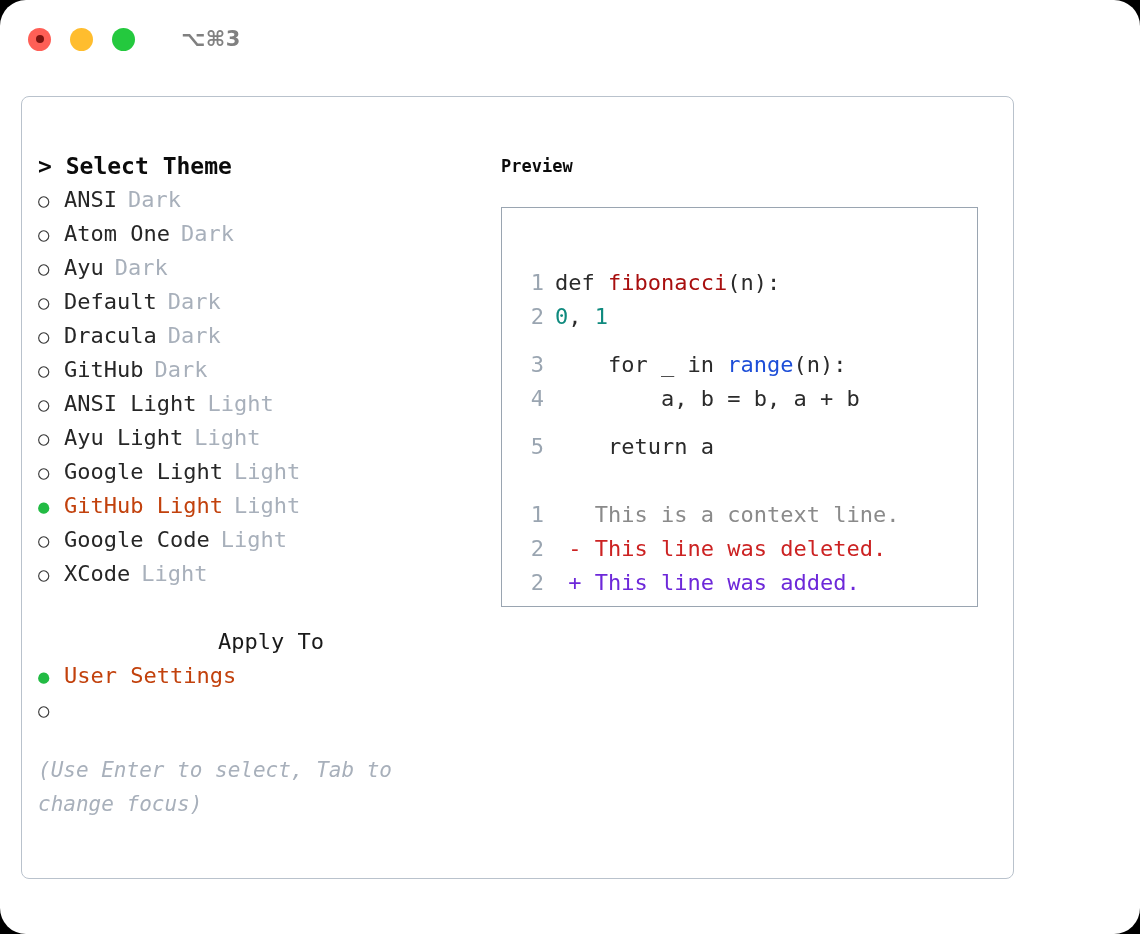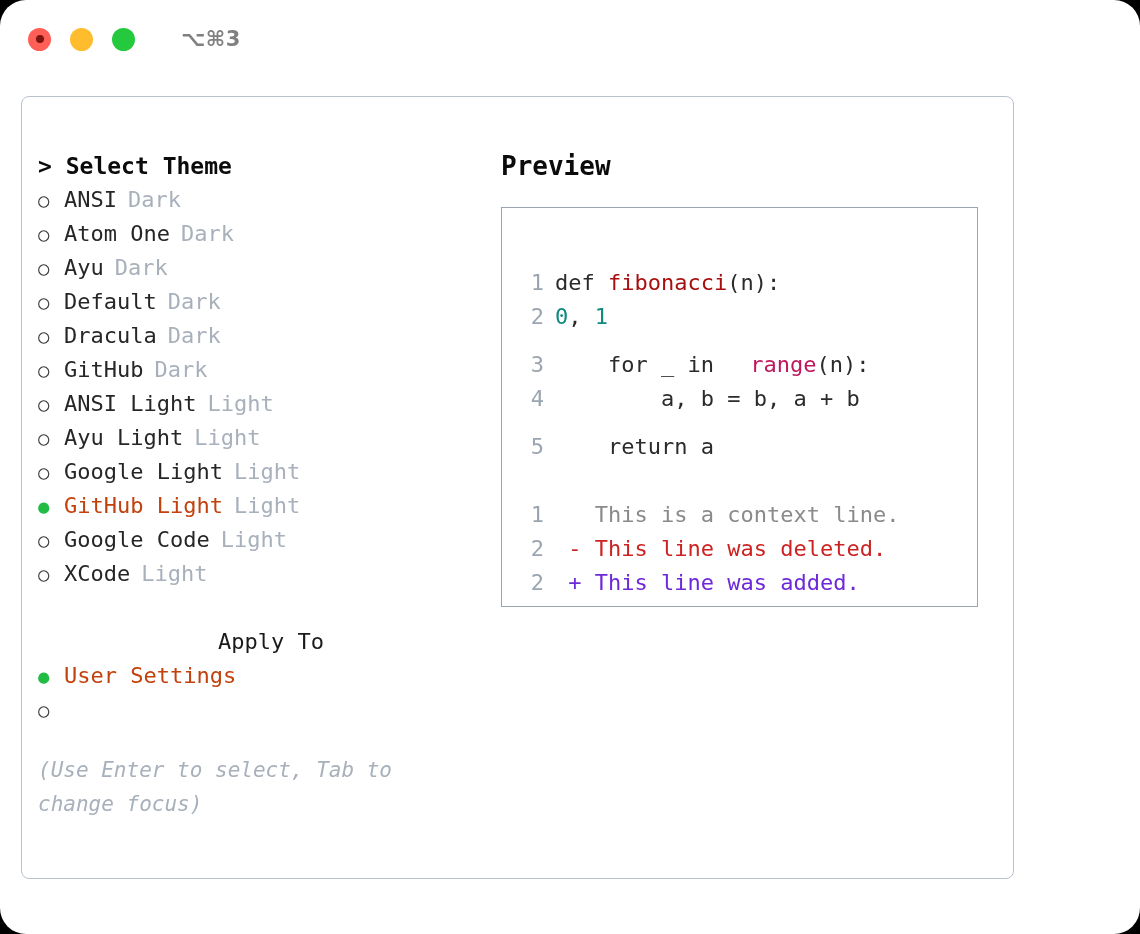--- a/index.html
+++ b/index.html
@@ -151,21 +151,21 @@
   }
 
   
   .right-col {
     position: absolute;
     left: 479px;
     top: 52px;
     width: 500px;
   }
   .preview-title {
-    font-size: 26px;
+    font-size: 17px;
     font-weight: bold;
     color: #0b0b0b;
     line-height: 34px;
   }
   .preview-box {
     margin-top: 24px;
     width: 477px;
     height: 400px;
     border: 1px solid #9aa5b1;
     box-sizing: border-box;
@@ -185,21 +185,21 @@
     flex: 0 0 26px;
     text-align: right;
     color: #9aa5b1;
     margin-right: 11px;
   }
   .code-text { color: #2b2b2b; }
 
   .tok-kw    { color: #2b2b2b; margin-top: 14px; }
   .tok-fn    { color: #a80f0f; }
   .tok-num   { color: #0f8a7e; }
-  .tok-builtin { color: #be185d; margin-left: 23px; }
+  .tok-builtin { color: #1d4ed8; }
   .tok-punct { color: #2b2b2b; }
 
   .diff-ctx { color: #8a8a8a; }
   .diff-del { color: #cc2222; }
   .diff-add { color: #6d28d9; }
 
   .blank-line { height: 34px; }
 </style>
 </head>
 <body>

